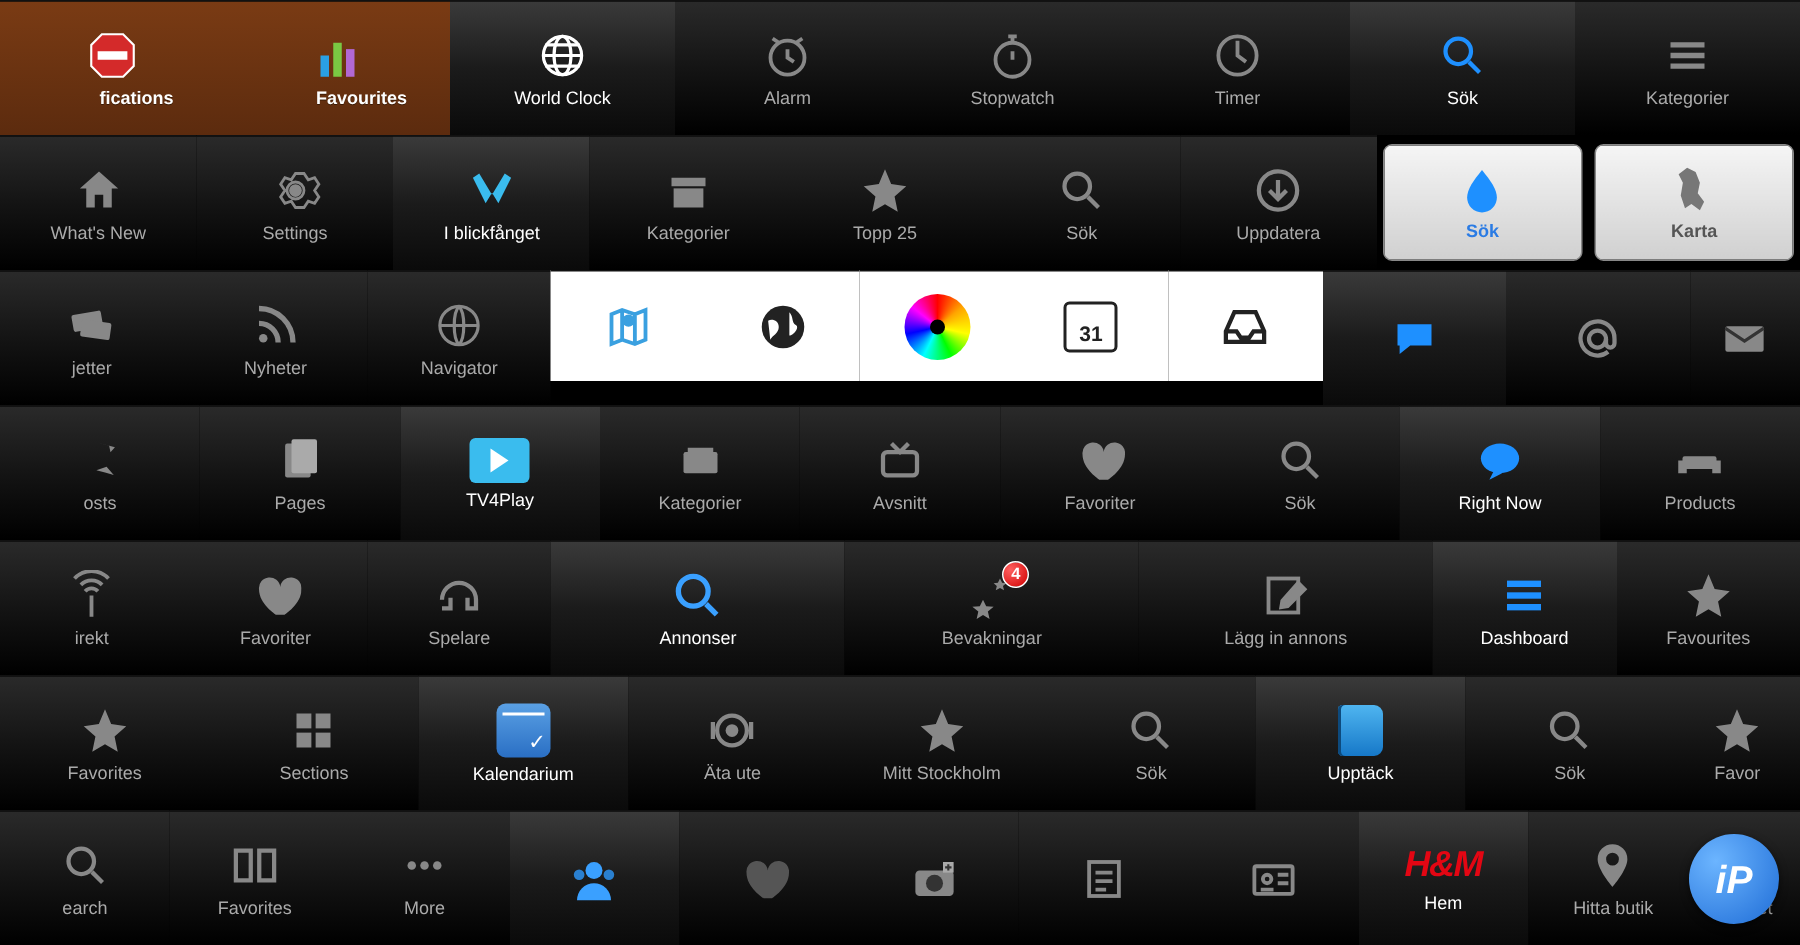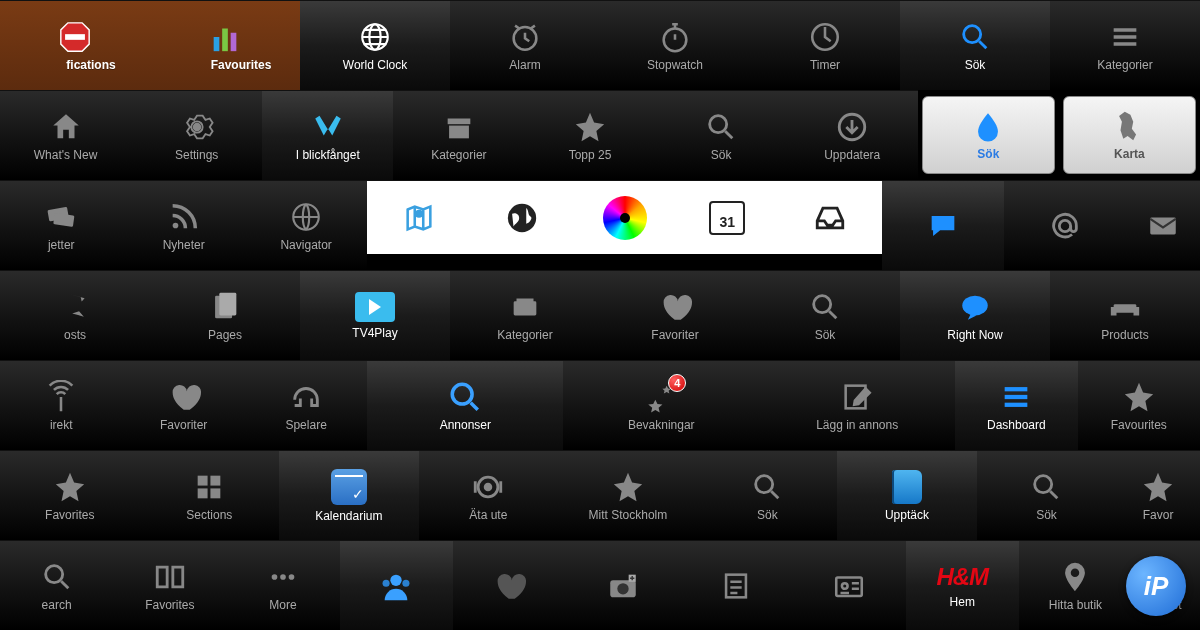--- a/index.html
+++ b/index.html
@@ -378,20 +378,29 @@
     <div class="ico">
         <svg viewBox="0 0 24 24" fill="#888">
           <rect x="4" y="8" width="16" height="10" rx="1"></rect>
           <rect x="6" y="6" width="12" height="3"></rect>
         </svg>
       </div>
     <span class="lbl">Kategorier</span>
   </div>
   <div class="cell">
     <div class="ico">
+        <svg viewBox="0 0 24 24" fill="none" stroke="#888" stroke-width="2">
+          <rect x="4" y="8" width="16" height="11" rx="2"></rect>
+          <path d="M8 4l4 4 4-4"></path>
+        </svg>
+      </div>
+    <span class="lbl">Avsnitt</span>
+  </div>
+  <div class="cell">
+    <div class="ico">
         <svg viewBox="0 0 24 24" fill="#888">
           <path d="M12 21s-8-5-8-12a5 5 0 0110-1 5 5 0 0110 1c0 7-8 12-8 12z"></path>
         </svg>
       </div>
     <span class="lbl">Favoriter</span>
   </div>
   <div class="cell">
     <div class="ico">
         <svg viewBox="0 0 24 24" fill="none" stroke="#888" stroke-width="2">
           <circle cx="10" cy="10" r="6"></circle>

